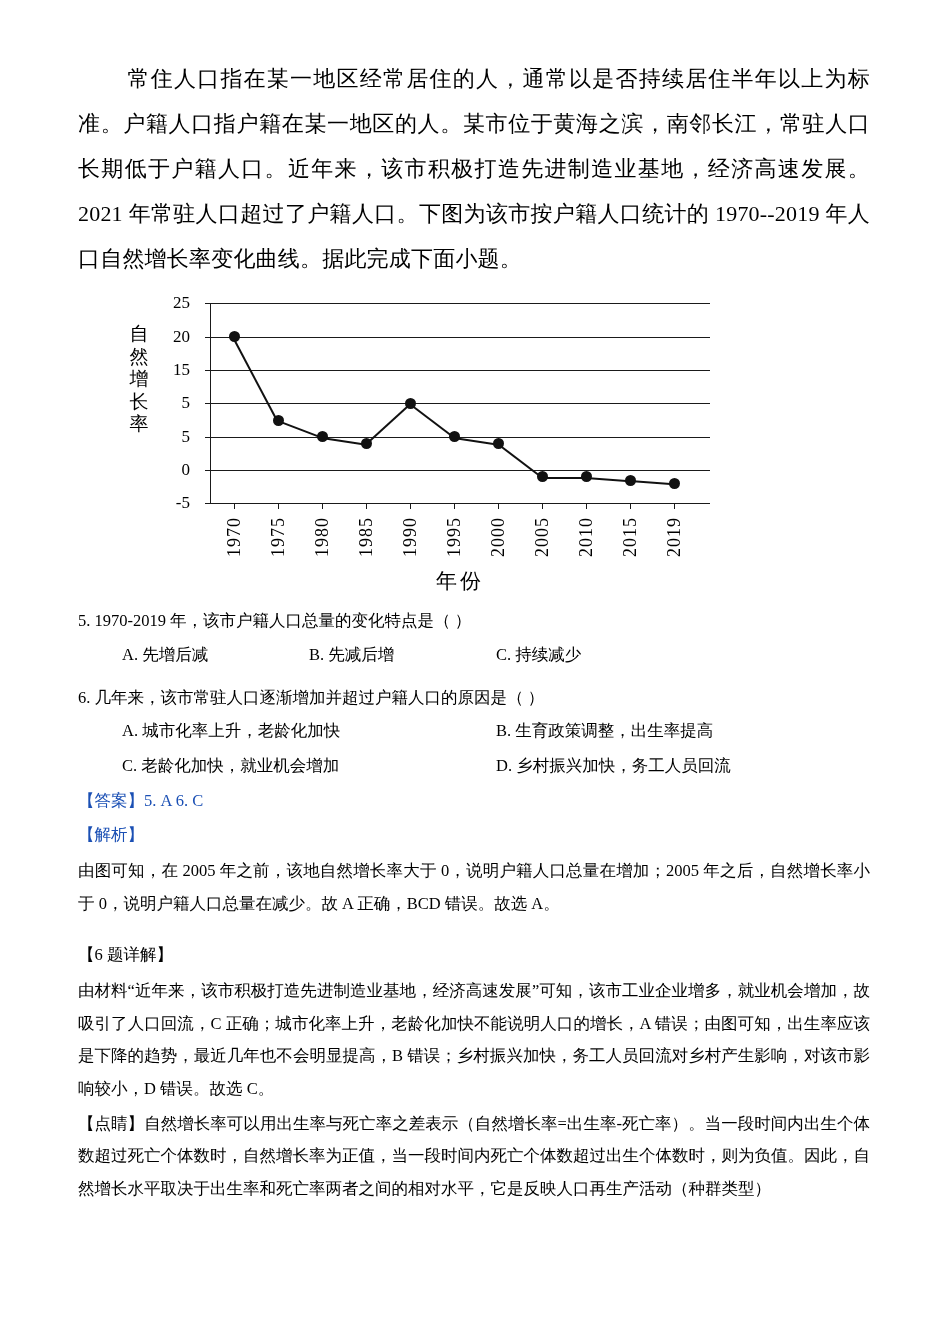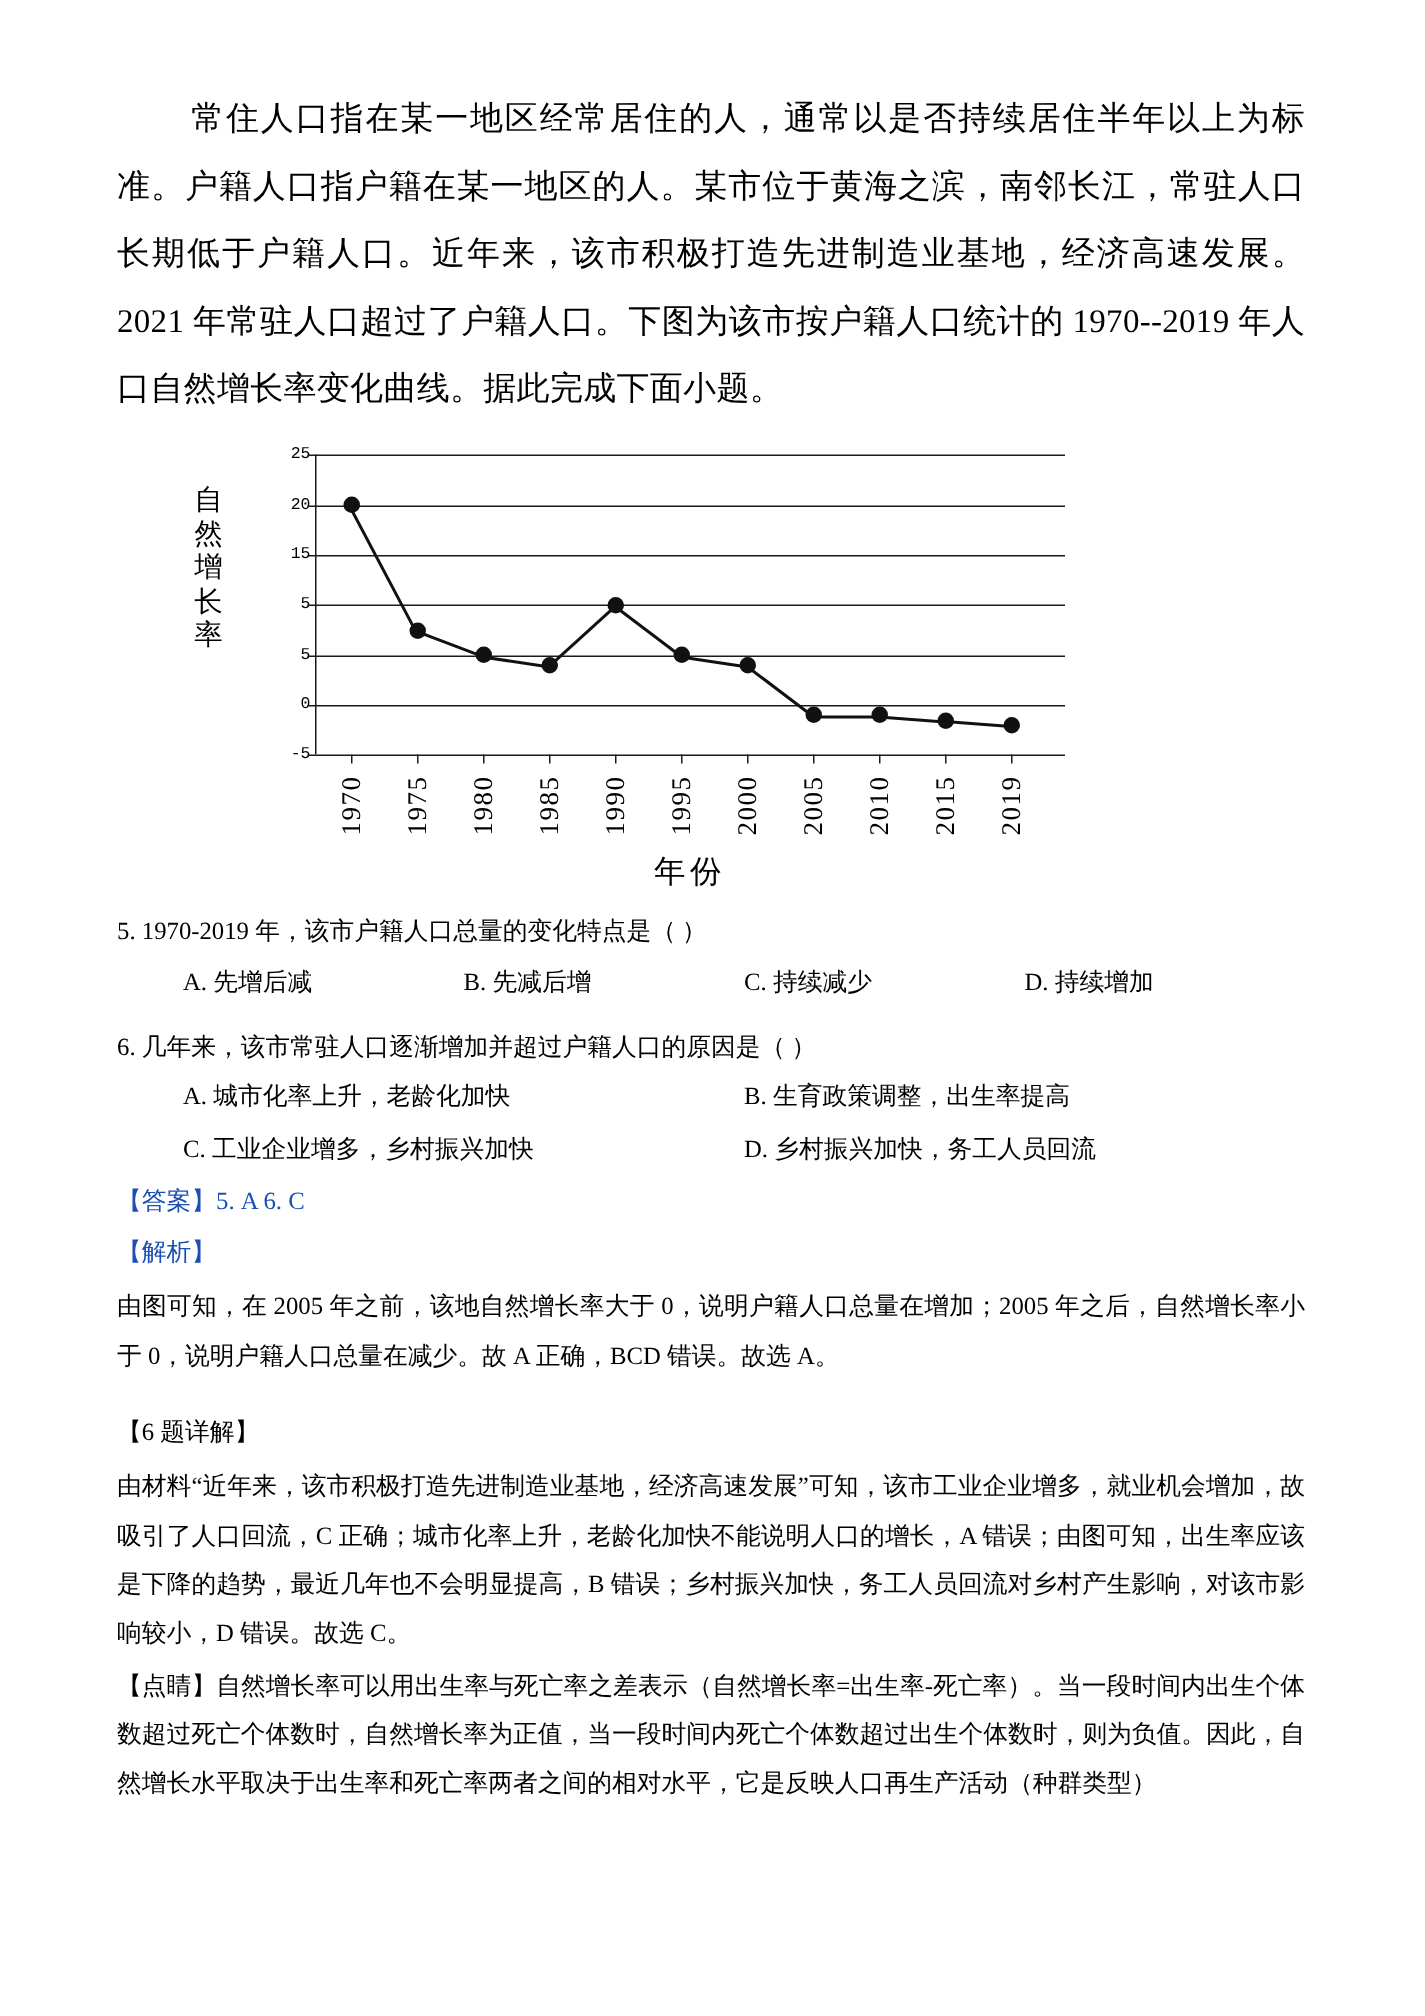--- a/index.html
+++ b/index.html
@@ -61,24 +61,24 @@
   .gridline {
     position: absolute;
     left: 0;
     width: 100%;
     height: 0;
     border-top: 1px solid #1a1a1a;
   }
   .ytick {
     position: absolute;
     right: 100%;
-    margin-right: 3px;
+    margin-right: 20px;
     transform: translateY(-50%);
-    font-size: 11px;
-    font-family: Liberation Mono, monospace;
+    font-size: 17px;
+    font-family: Liberation Serif, serif;
     white-space: nowrap;
   }
   .yaxis {
     position: absolute;
     left: 0;
     top: 0;
     bottom: 0;
     width: 0;
     border-left: 1px solid #1a1a1a;
   }
@@ -241,30 +241,29 @@
         </div>
       <div class="xlabel">年份</div>
     </div>
   </div>
 
   <div class="q-line">5. 1970-2019 年，该市户籍人口总量的变化特点是（    ）</div>
   <div class="opts four">
     <div>A. 先增后减</div>
     <div>B. 先减后增</div>
     <div>C. 持续减少</div>
-    <div>D. 持续增加</div>
   </div>
 
   <div class="q-line">6. 几年来，该市常驻人口逐渐增加并超过户籍人口的原因是（    ）</div>
   <div class="opts two">
     <div>A. 城市化率上升，老龄化加快</div>
     <div>B. 生育政策调整，出生率提高</div>
   </div>
   <div class="opts two">
-    <div>C. 工业企业增多，乡村振兴加快</div>
+    <div>C. 老龄化加快，就业机会增加</div>
     <div>D. 乡村振兴加快，务工人员回流</div>
   </div>
 
   <div class="answer">【答案】5. A    6. C</div>
   <div class="analysis">【解析】</div>
 
   <div class="para">由图可知，在 2005 年之前，该地自然增长率大于 0，说明户籍人口总量在增加；2005 年之后，自然增长率小于 0，说明户籍人口总量在减少。故 A 正确，BCD 错误。故选 A。</div>
 
   <div class="sub-head">【6 题详解】</div>
   <div class="para">由材料“近年来，该市积极打造先进制造业基地，经济高速发展”可知，该市工业企业增多，就业机会增加，故吸引了人口回流，C 正确；城市化率上升，老龄化加快不能说明人口的增长，A 错误；由图可知，出生率应该是下降的趋势，最近几年也不会明显提高，B 错误；乡村振兴加快，务工人员回流对乡村产生影响，对该市影响较小，D 错误。故选 C。</div>

